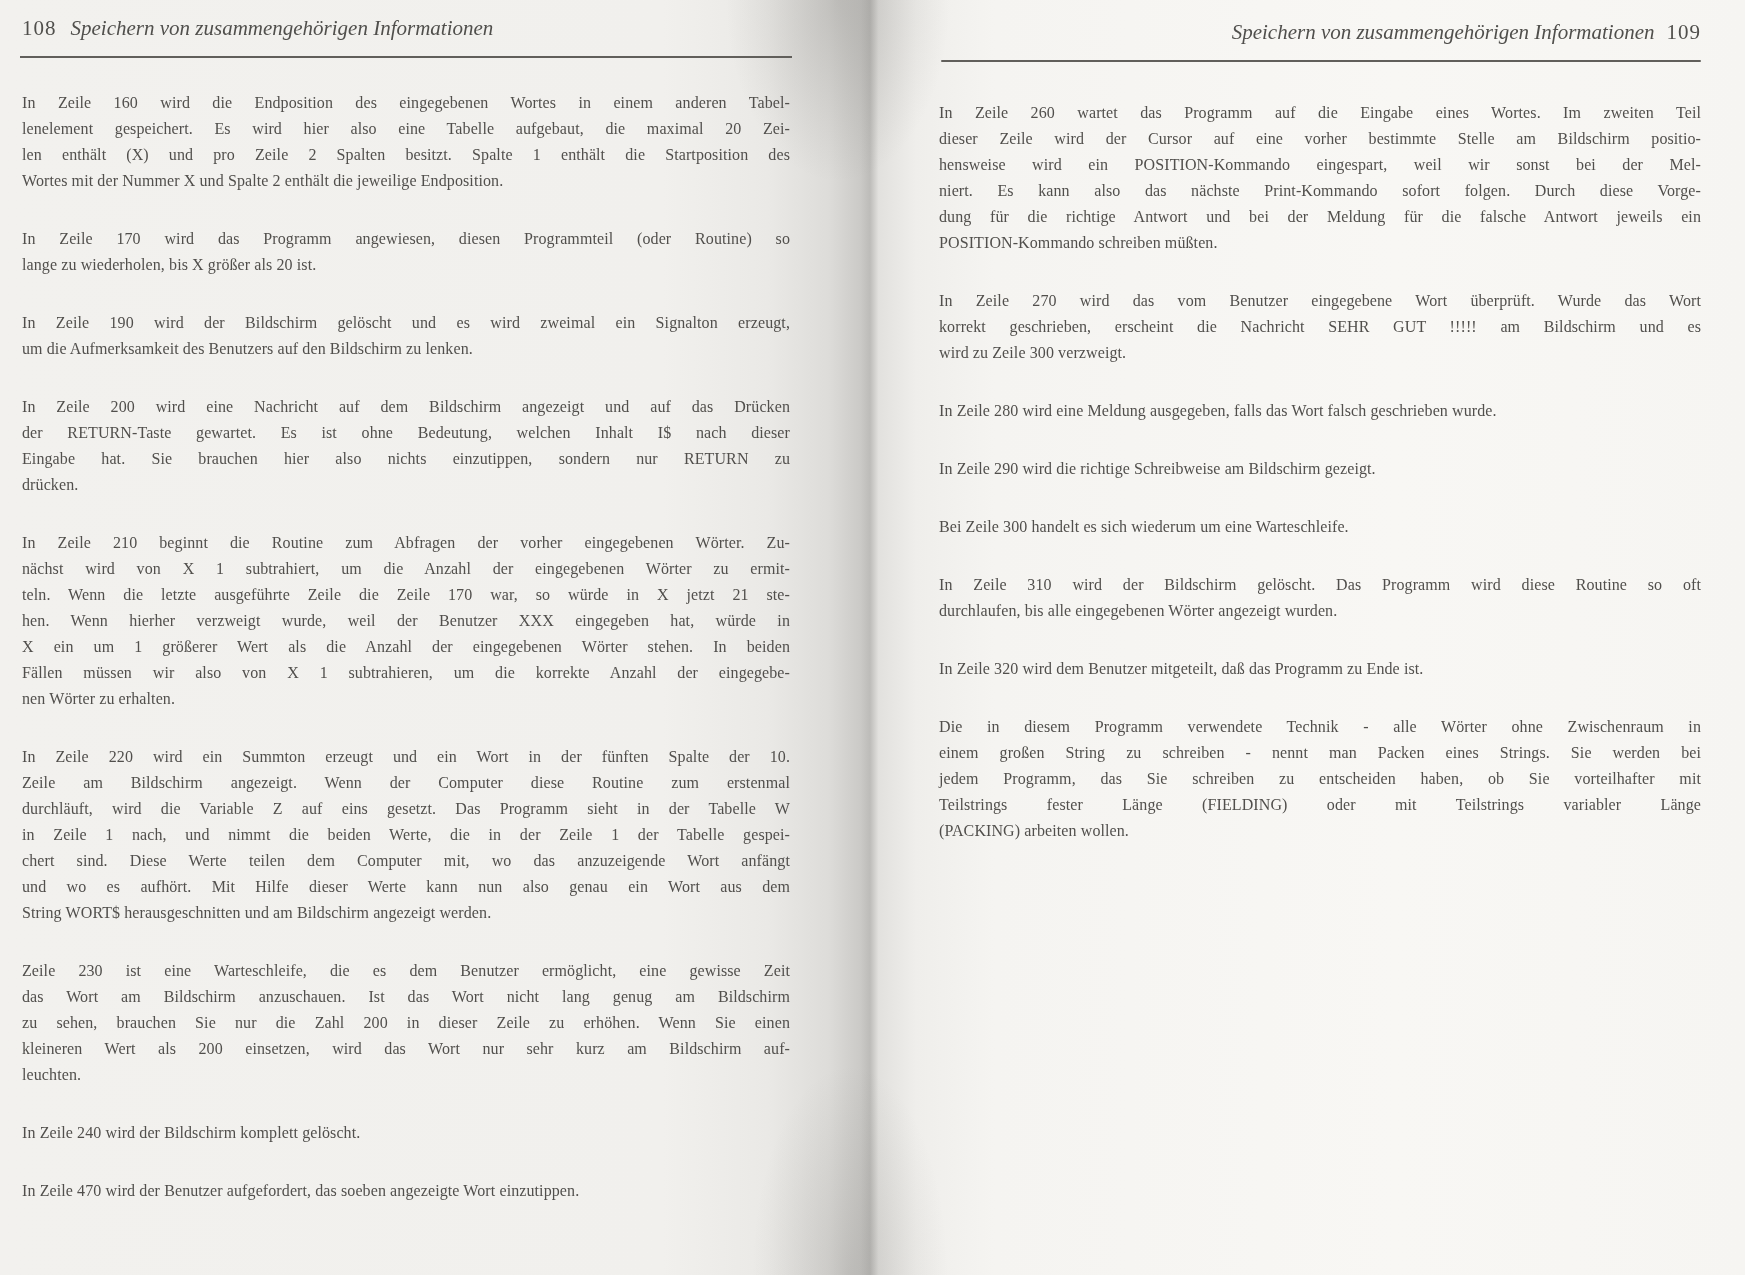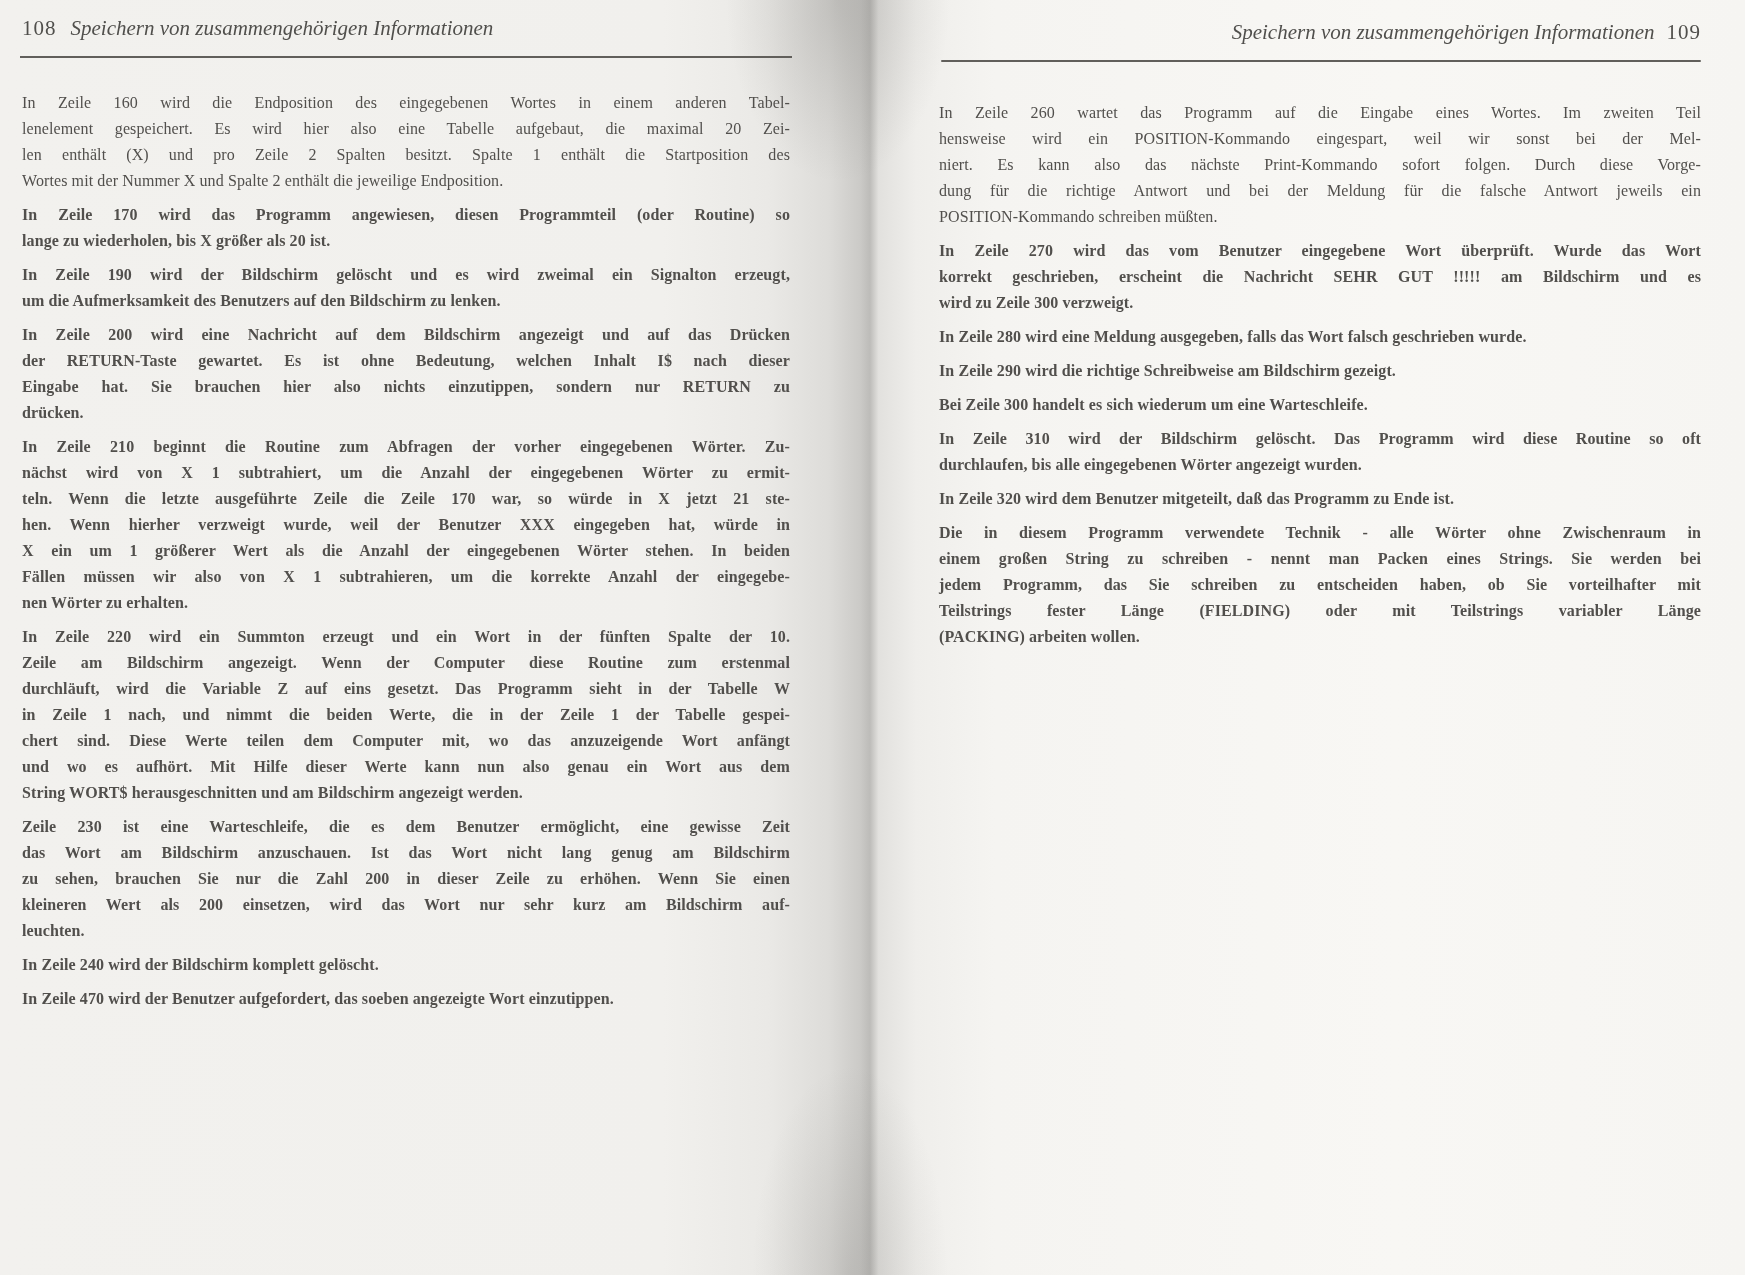--- a/index.html
+++ b/index.html
@@ -74,21 +74,21 @@
   .col {
     position: absolute;
     font-size: 16px;
     line-height: 26px;
     color: #514f4c;
     letter-spacing: 0.1px;
   }
   .page.left  .col { left: 22px; top: 90px;  width: 768px; }
   .page.right .col { left: 88px; top: 100px; width: 762px; }
 
-  .para + .para { margin-top: 8px; font-weight: bold; }
+  .para + .para { margin-top: 32px; }
 
   .tline {
     text-align: justify;
     text-align-last: justify;
     white-space: normal;
   }
   .tline.last {
     text-align: right;
     text-align-last: left;
     white-space: nowrap;
@@ -161,20 +161,21 @@
   </section>
 
   <section class="page right">
     <header class="phead">
       <span class="ptitle">Speichern von zusammengehörigen Informationen</span><span class="pnum">109</span>
     </header>
     <div class="hrule"></div>
     <div class="col" id="col-right">
         <div class="para">
           <div class="tline">In Zeile 260 wartet das Programm auf die Eingabe eines Wortes. Im zweiten Teil</div>
+          <div class="tline">dieser Zeile wird der Cursor auf eine vorher bestimmte Stelle am Bildschirm positio-</div>
           <div class="tline">hensweise wird ein POSITION-Kommando eingespart, weil wir sonst bei der Mel-</div>
           <div class="tline">niert. Es kann also das nächste Print-Kommando sofort folgen. Durch diese Vorge-</div>
           <div class="tline">dung für die richtige Antwort und bei der Meldung für die falsche Antwort jeweils ein</div>
           <div class="tline last">POSITION-Kommando schreiben müßten.</div>
         </div>
         <div class="para">
           <div class="tline">In Zeile 270 wird das vom Benutzer eingegebene Wort überprüft. Wurde das Wort</div>
           <div class="tline">korrekt geschrieben, erscheint die Nachricht SEHR GUT !!!!! am Bildschirm und es</div>
           <div class="tline last">wird zu Zeile 300 verzweigt.</div>
         </div>

